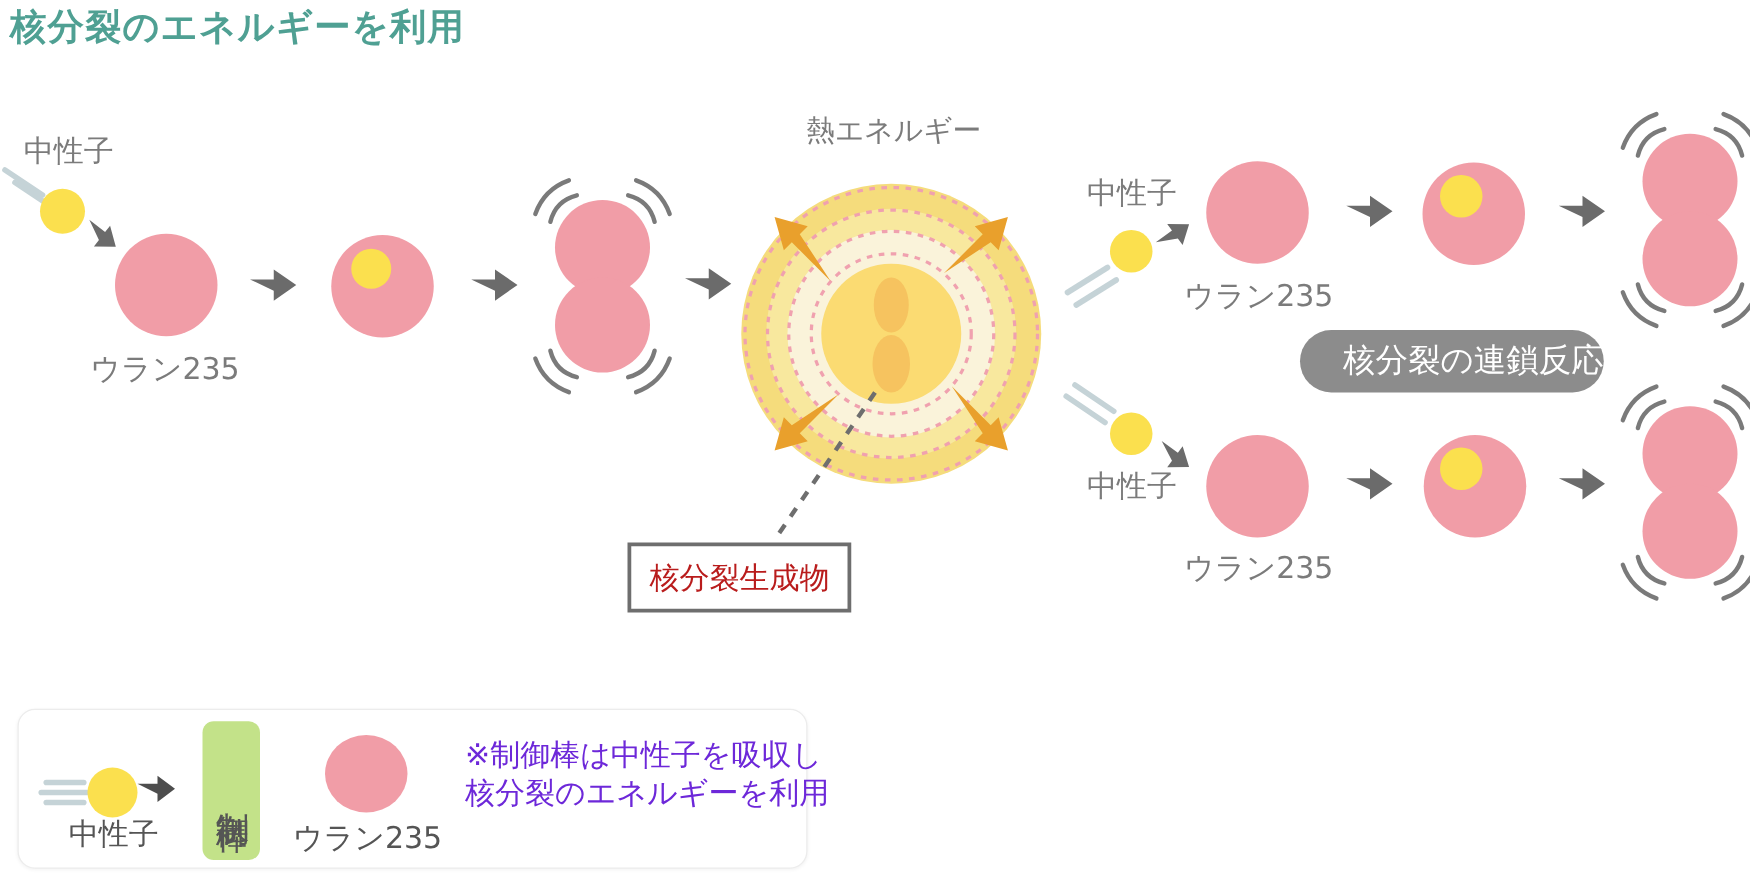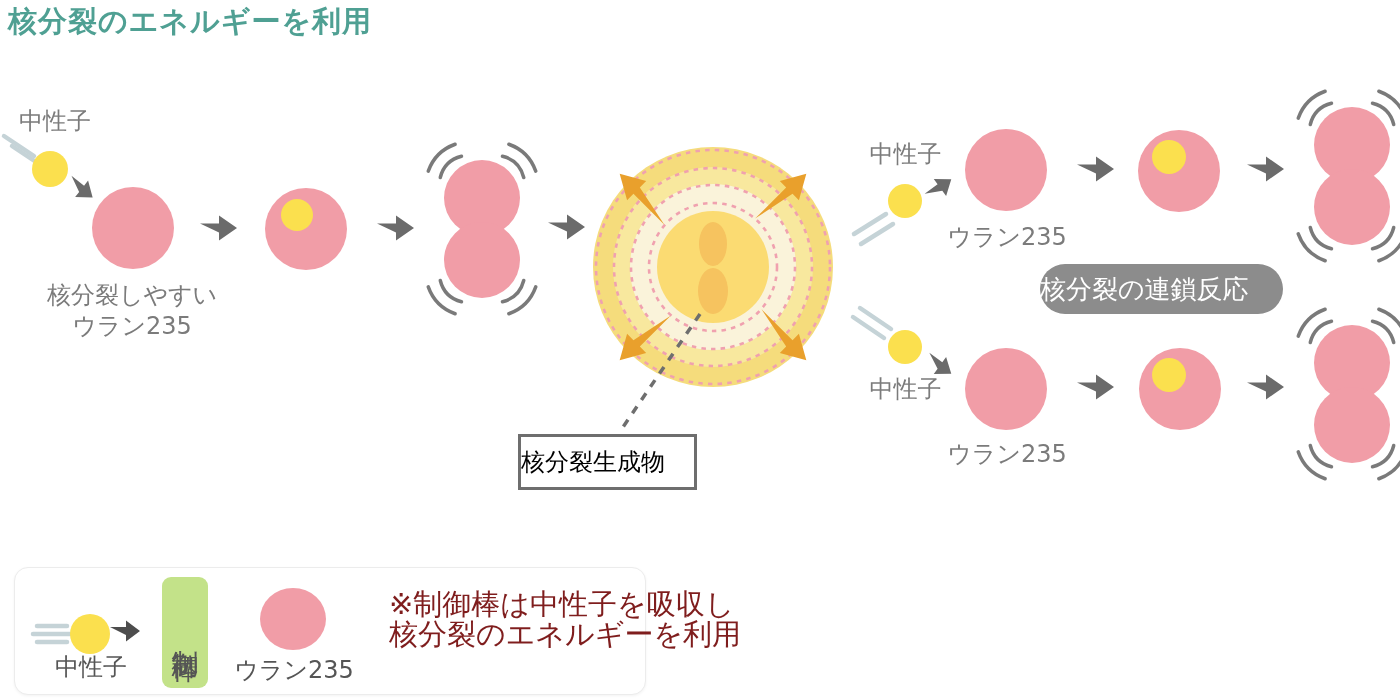--- a/index.html
+++ b/index.html
@@ -2,32 +2,32 @@
 <html lang="ja"><head>
 <meta charset="utf-8">
 <style>
   html,body{margin:0;padding:0;background:#fff;}
   #stage{position:relative;width:1400px;height:700px;background:#fff;overflow:hidden;
          font-family:"DejaVu Sans","Liberation Sans",sans-serif;}
   #stage .layer{position:absolute;left:0;top:0;z-index:1;}
   .title{position:absolute;left:8px;top:2px;margin:0;font-size:29px;font-weight:bold;
          color:#4FA093;letter-spacing:1px;z-index:2;}
   .lbl{position:absolute;color:#7B7B7B;font-size:24px;text-align:center;z-index:2;line-height:31px;}
-  .fission-box{position:absolute;left:518px;top:434px;width:173px;height:50px;
-               border:3px solid #6E6E6E;color:#000000;font-size:24px;line-height:50px;
-               z-index:2;}
+  .fission-box{position:absolute;left:502px;top:434px;width:173px;height:50px;
+               border:3px solid #6E6E6E;color:#b91c1c;font-size:24px;line-height:50px;
+               text-align:center;z-index:2;}
   .badge{position:absolute;left:1040px;top:264px;width:243px;height:50px;background:#8C8C8C;
-         border-radius:25px;color:#fff;font-size:26px;line-height:50px;text-align:left;z-index:2;}
+         border-radius:25px;color:#fff;font-size:26px;line-height:50px;text-align:right;z-index:2;}
   .legend-box{position:absolute;left:14px;top:567px;width:630px;height:126px;background:#fff;
               border:1px solid #ECECEC;border-radius:14px;box-shadow:0 1px 3px rgba(0,0,0,0.05);z-index:0;}
   .legend-lbl{position:absolute;color:#555;font-size:24px;text-align:center;z-index:2;}
   .control-rod{position:absolute;left:162px;top:577px;width:46px;height:111px;background:#C3E289;
                border-radius:9px;color:#555;font-size:27px;writing-mode:vertical-rl;
                display:flex;align-items:center;justify-content:center;letter-spacing:3px;z-index:2;}
-  .note{position:absolute;left:389px;top:589px;color:#7f1d1d;font-size:29px;line-height:30px;z-index:2;}
+  .note{position:absolute;left:372px;top:589px;color:#6d28d9;font-size:24px;line-height:30px;z-index:2;}
   .dashring{fill:none;stroke:#F0A1AF;stroke-width:2.6;stroke-dasharray:4.5 5.2;}
   .speed{stroke:#C5D3D7;stroke-width:4.5;stroke-linecap:round;}
 </style>
 </head>
 <body>
 
 <div id="stage">
 
   <div class="legend-box"></div>
 
@@ -133,24 +133,24 @@
     <circle cx="90" cy="634" r="20" fill="#FBE04E"></circle>
     <use href="#arrow-sm" transform="translate(110,631)" style="color:#4D4D4D"></use>
     <ellipse cx="293" cy="619" rx="33" ry="31" fill="#F19DA7"></ellipse>
   </svg>
 
   <h1 class="title">核分裂のエネルギーを利用</h1>
 
   <div class="lbl" style="left:10px;top:106px;width:90px;">中性子</div>
 
   <div class="lbl" style="left:26px;top:280px;width:212px;">
-    <div>核分裂しやすい</div>
     <div>ウラン235</div>
   </div>
 
+  <div class="lbl" style="left:615px;top:90px;width:200px;font-size:23px;">熱エネルギー</div>
 
   <div class="fission-box">核分裂生成物</div>
 
   <div class="lbl" style="left:858px;top:139px;width:95px;">中性子</div>
   <div class="lbl" style="left:943px;top:222px;width:128px;">ウラン235</div>
 
   <div class="badge">核分裂の連鎖反応</div>
 
   <div class="lbl" style="left:858px;top:374px;width:95px;">中性子</div>
   <div class="lbl" style="left:943px;top:439px;width:128px;">ウラン235</div>

